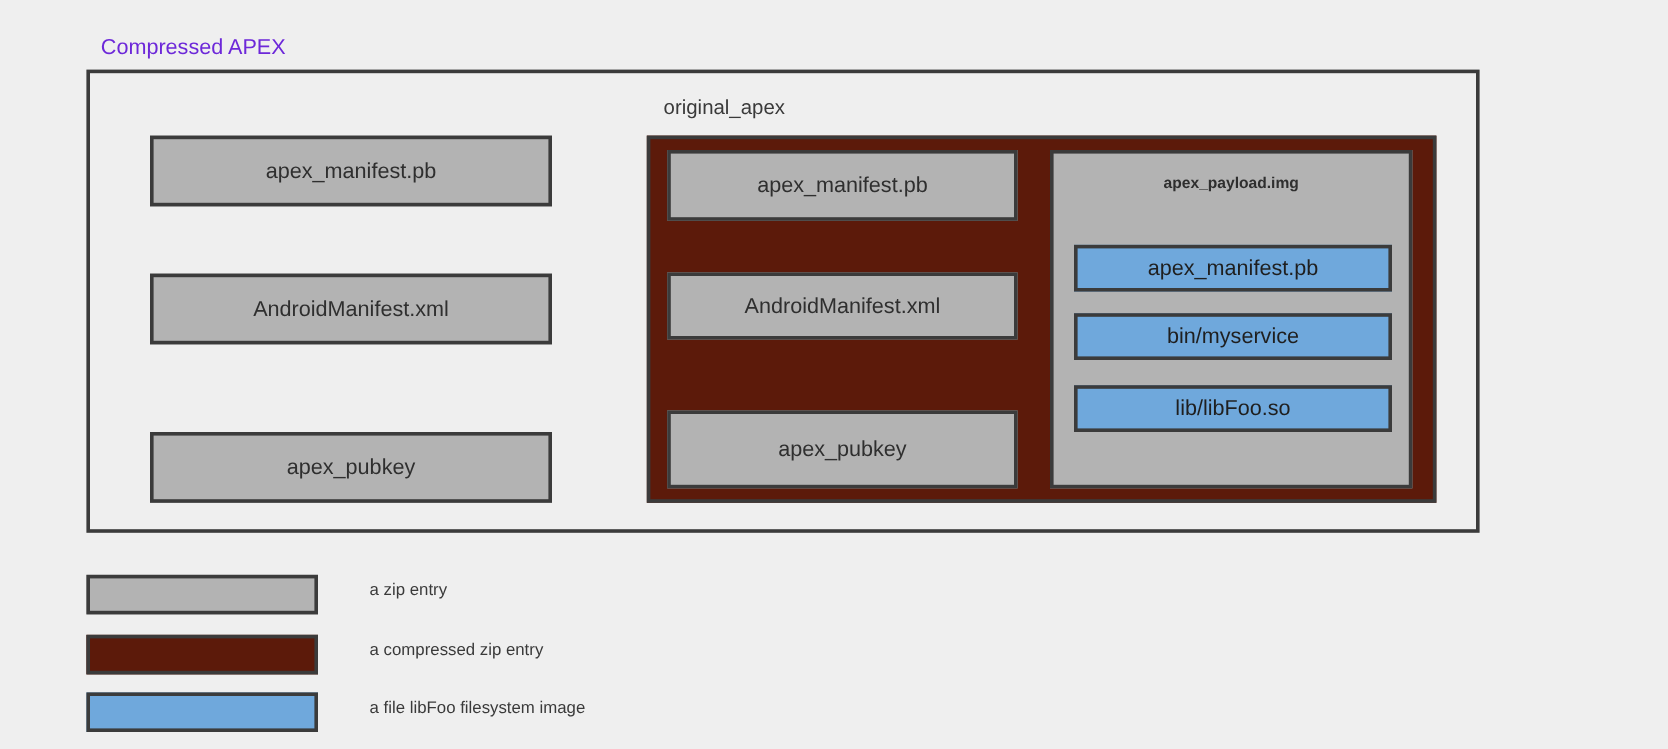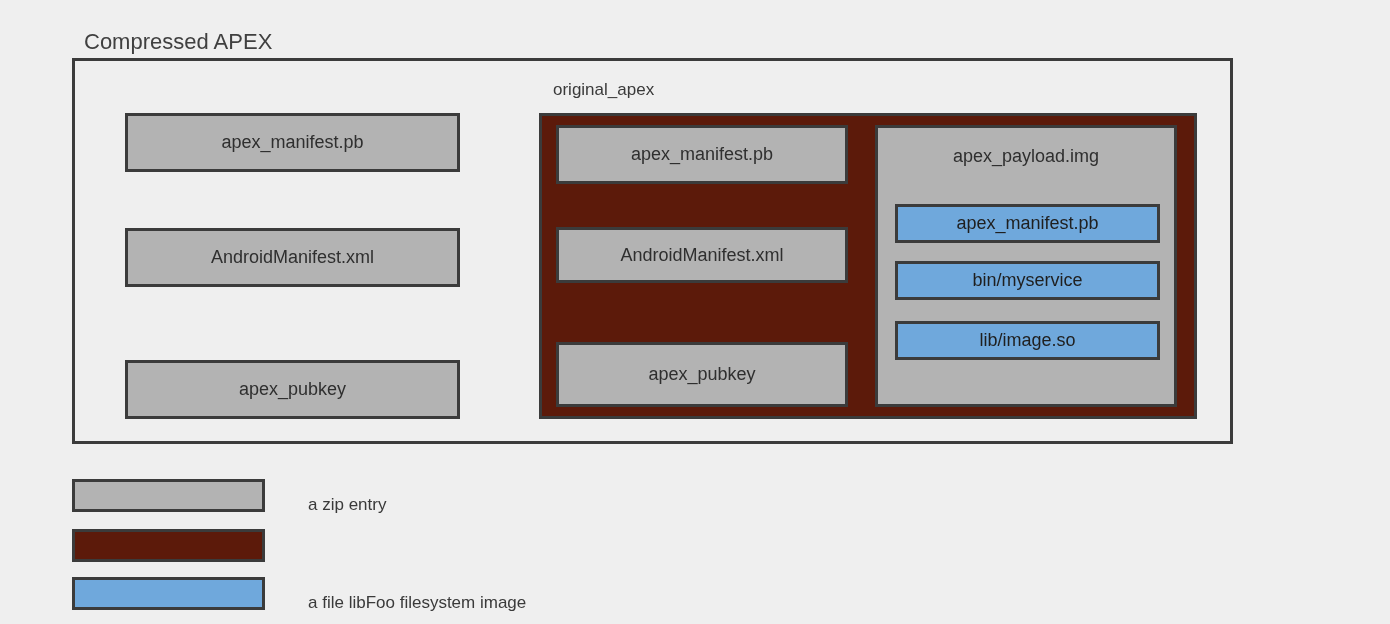--- a/index.html
+++ b/index.html
@@ -41,22 +41,22 @@
     top: 58px;
     width: 1161px;
     height: 386px;
     border: 3px solid #3b3b3b;
     background: #efefef;
   }
   .outer-label {
     position: absolute;
     left: 84px;
     top: 29px;
-    font-size: 22px;
-    color: #404040;
+    font-size: 18px;
+    color: #6d28d9;
     white-space: nowrap;
   }
 
   
   .zip-entry {
     background: #b3b3b3;
     border: 3px solid #3b3b3b;
     font-size: 18px;
     color: #2f2f2f;
   }
@@ -97,22 +97,23 @@
     background: #b3b3b3;
     border: 3px solid #3b3b3b;
     display: block;
   }
   .payload-title {
     position: absolute;
     left: 0;
     top: 18px;
     width: 100%;
     text-align: center;
-    font-size: 18px;
+    font-size: 13px;
     color: #2f2f2f;
+    font-weight: bold;
   }
 
   
   .fs-file {
     background: #6fa8dc;
     border: 3px solid #3b3b3b;
     font-size: 18px;
     color: #1f1f1f;
     left: 17px;
     width: 265px;
@@ -149,22 +150,22 @@
     box-sizing: border-box;
     border: 3px solid #3b3b3b;
   }
   .swatch.gray  { background: #b3b3b3; }
   .swatch.red   { background: #5c1a0a; }
   .swatch.blue  { background: #6fa8dc; }
 
   .legend-text {
     position: absolute;
     left: 236px;
-    top: 16px;
-    font-size: 17px;
+    top: 4px;
+    font-size: 14px;
     color: #3a3a3a;
     white-space: nowrap;
   }
 </style>
 </head>
 <body>
 
 <div class="stage">
 
   <div class="outer-label">Compressed APEX</div>
@@ -181,30 +182,31 @@
   <div class="box compressed-entry"></div>
 
   <div class="box zip-entry mid-1">apex_manifest.pb</div>
   <div class="box zip-entry mid-2">AndroidManifest.xml</div>
   <div class="box zip-entry mid-3">apex_pubkey</div>
 
   <div class="box payload">
     <div class="payload-title">apex_payload.img</div>
     <div class="box fs-file fs-1">apex_manifest.pb</div>
     <div class="box fs-file fs-2">bin/myservice</div>
-    <div class="box fs-file fs-3">lib/image.so</div>
+    <div class="box fs-file fs-3">lib/libFoo.so</div>
   </div>
 
   <div class="legend">
     <div class="legend-row r1">
       <div class="swatch gray"></div>
       <div class="legend-text">a zip entry</div>
     </div>
     <div class="legend-row r2">
       <div class="swatch red"></div>
+      <div class="legend-text">a compressed zip entry</div>
     </div>
     <div class="legend-row r3">
       <div class="swatch blue"></div>
       <div class="legend-text">a file libFoo filesystem image</div>
     </div>
   </div>
 
 </div>
 
 </body></html>

